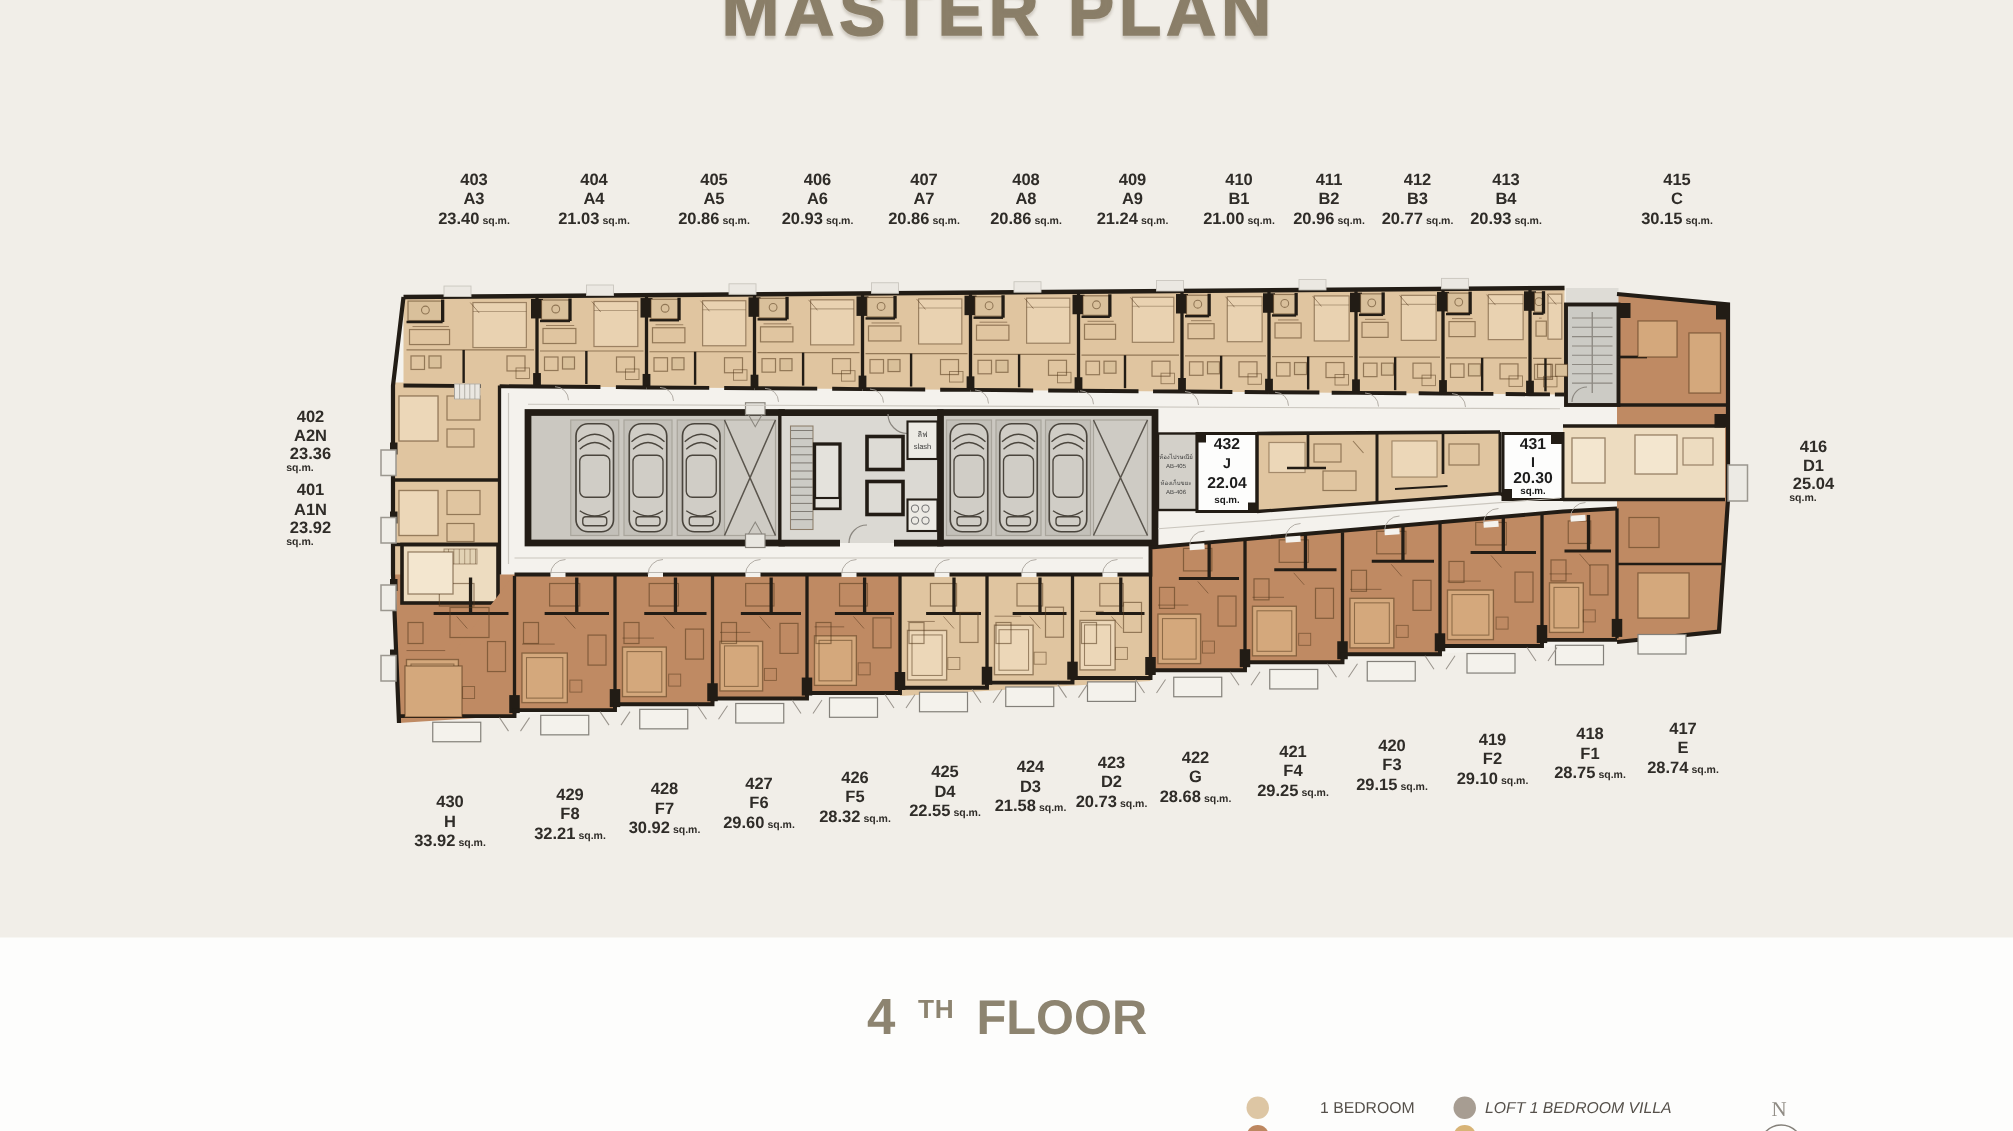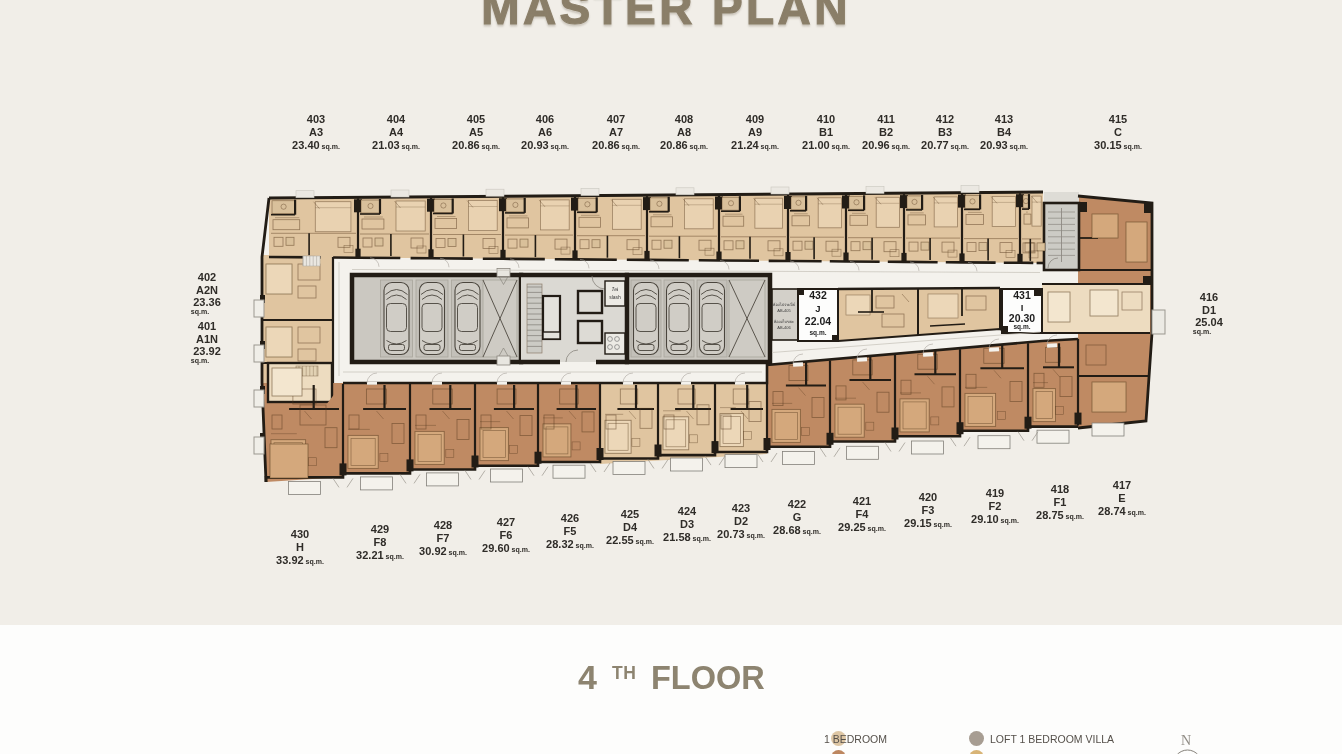--- a/index.html
+++ b/index.html
@@ -1018,24 +1018,24 @@
 
 <svg class="abs" style="left:560px;top:640px" width="240" height="70" viewBox="0 0 240 70">
 <g fill="#8d8470" font-weight="bold" font-family="'Liberation Sans',sans-serif">
 <text x="18" y="49" font-size="34">4</text>
 <text x="52" y="38.5" font-size="17.5" letter-spacing="0.5">TH</text>
 <text x="91" y="49" font-size="32.5" letter-spacing="0">FLOOR</text>
 </g>
   </svg>
 
 <div class="abs" style="left:831px;top:731px;width:15px;height:15px;border-radius:50%;background:#ddc6a4;"></div>
-<div class="abs" style="left:824px;top:733px;font-size:10.5px;color:#55504a;">1 BEDROOM</div>
+<div class="abs" style="left:880px;top:733px;font-size:10.5px;color:#55504a;">1 BEDROOM</div>
 
 <div class="abs" style="left:969px;top:731px;width:15px;height:15px;border-radius:50%;background:#a79d92;"></div>
-<div class="abs" style="left:990px;top:733px;font-size:10.5px;color:#55504a;">LOFT 1 BEDROOM VILLA</div>
+<div class="abs" style="left:990px;top:733px;font-size:10.5px;color:#55504a;font-style:italic;">LOFT 1 BEDROOM VILLA</div>
 
 <div class="abs" style="left:831px;top:750px;width:15px;height:15px;border-radius:50%;background:#bd8760;"></div>
 <div class="abs" style="left:852px;top:752px;font-size:10.5px;color:#55504a;">LOFT 2 BEDROOM</div>
 <div class="abs" style="left:969px;top:750px;width:15px;height:15px;border-radius:50%;background:#d8b476;"></div>
 <div class="abs" style="left:990px;top:752px;font-size:10.5px;color:#55504a;">2 BEDROOM</div>
 
 <div class="abs" style="left:1181px;top:733px;font-size:14px;color:#908c85;font-family:'Liberation Serif',serif;">N</div>
 <svg class="abs" style="left:1170px;top:749px;" width="36" height="5" viewBox="0 0 36 5">
     <ellipse cx="17.5" cy="21" rx="16.5" ry="20" fill="none" stroke="#85817a" stroke-width="1"></ellipse>
   </svg>

